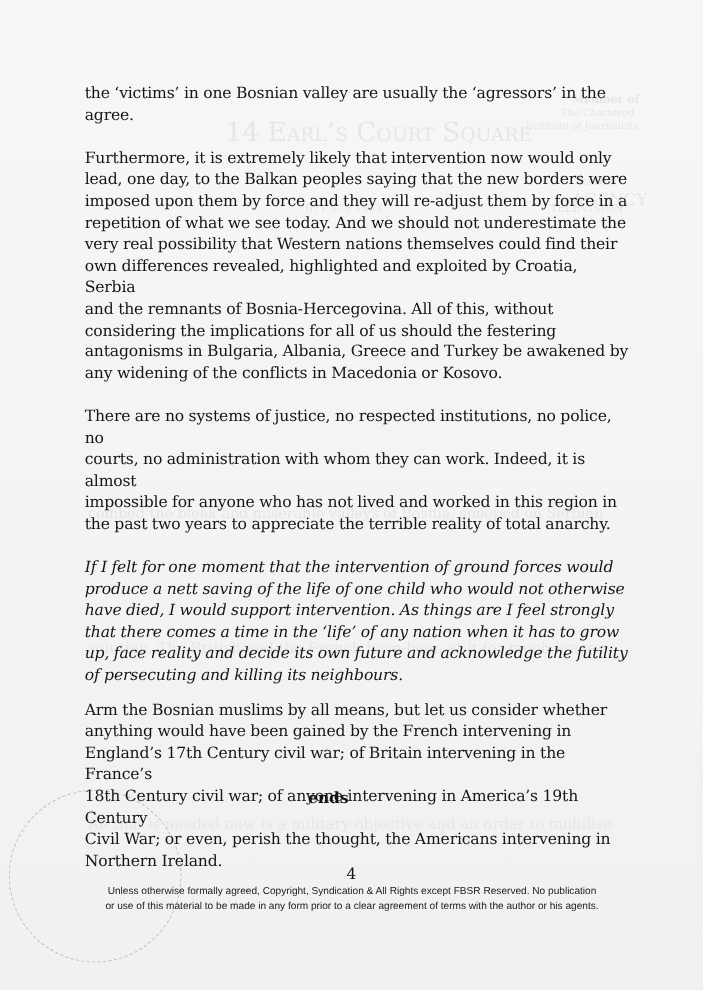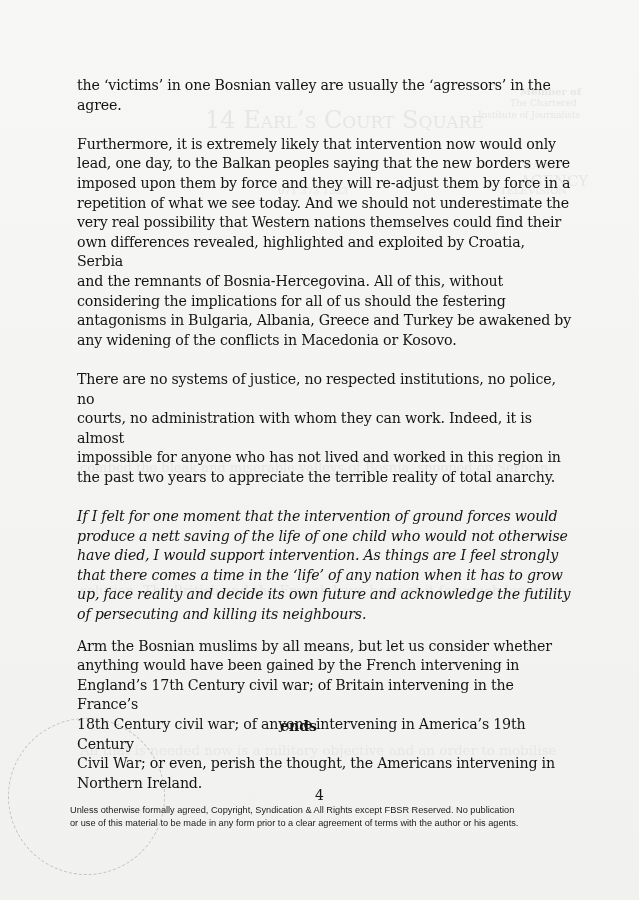--- a/index.html
+++ b/index.html
@@ -59,21 +59,21 @@
       text-align: center;
       font-family: "DejaVu Serif", "Liberation Serif", serif;
       font-size: 14px;
       color: #141414;
     }
     .footer-note {
       position: absolute;
       left: 70px;
       width: 500px;
       top: 804px;
-      text-align: left;
+      text-align: center;
       font-family: "Liberation Sans", sans-serif;
       font-size: 9.2px;
       line-height: 13px;
       color: #1a1a1a;
       white-space: pre-line;
     }
     .punch-circle {
       position: absolute;
       left: 8px;
       top: 718px;

